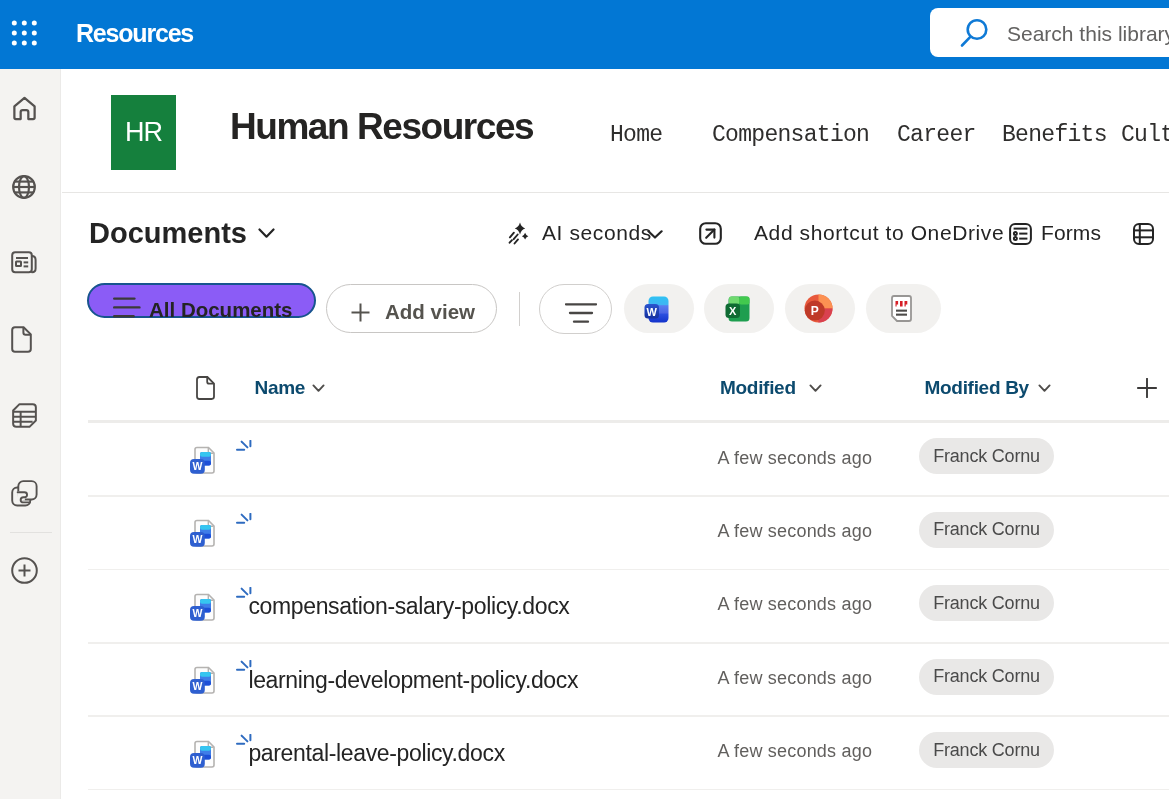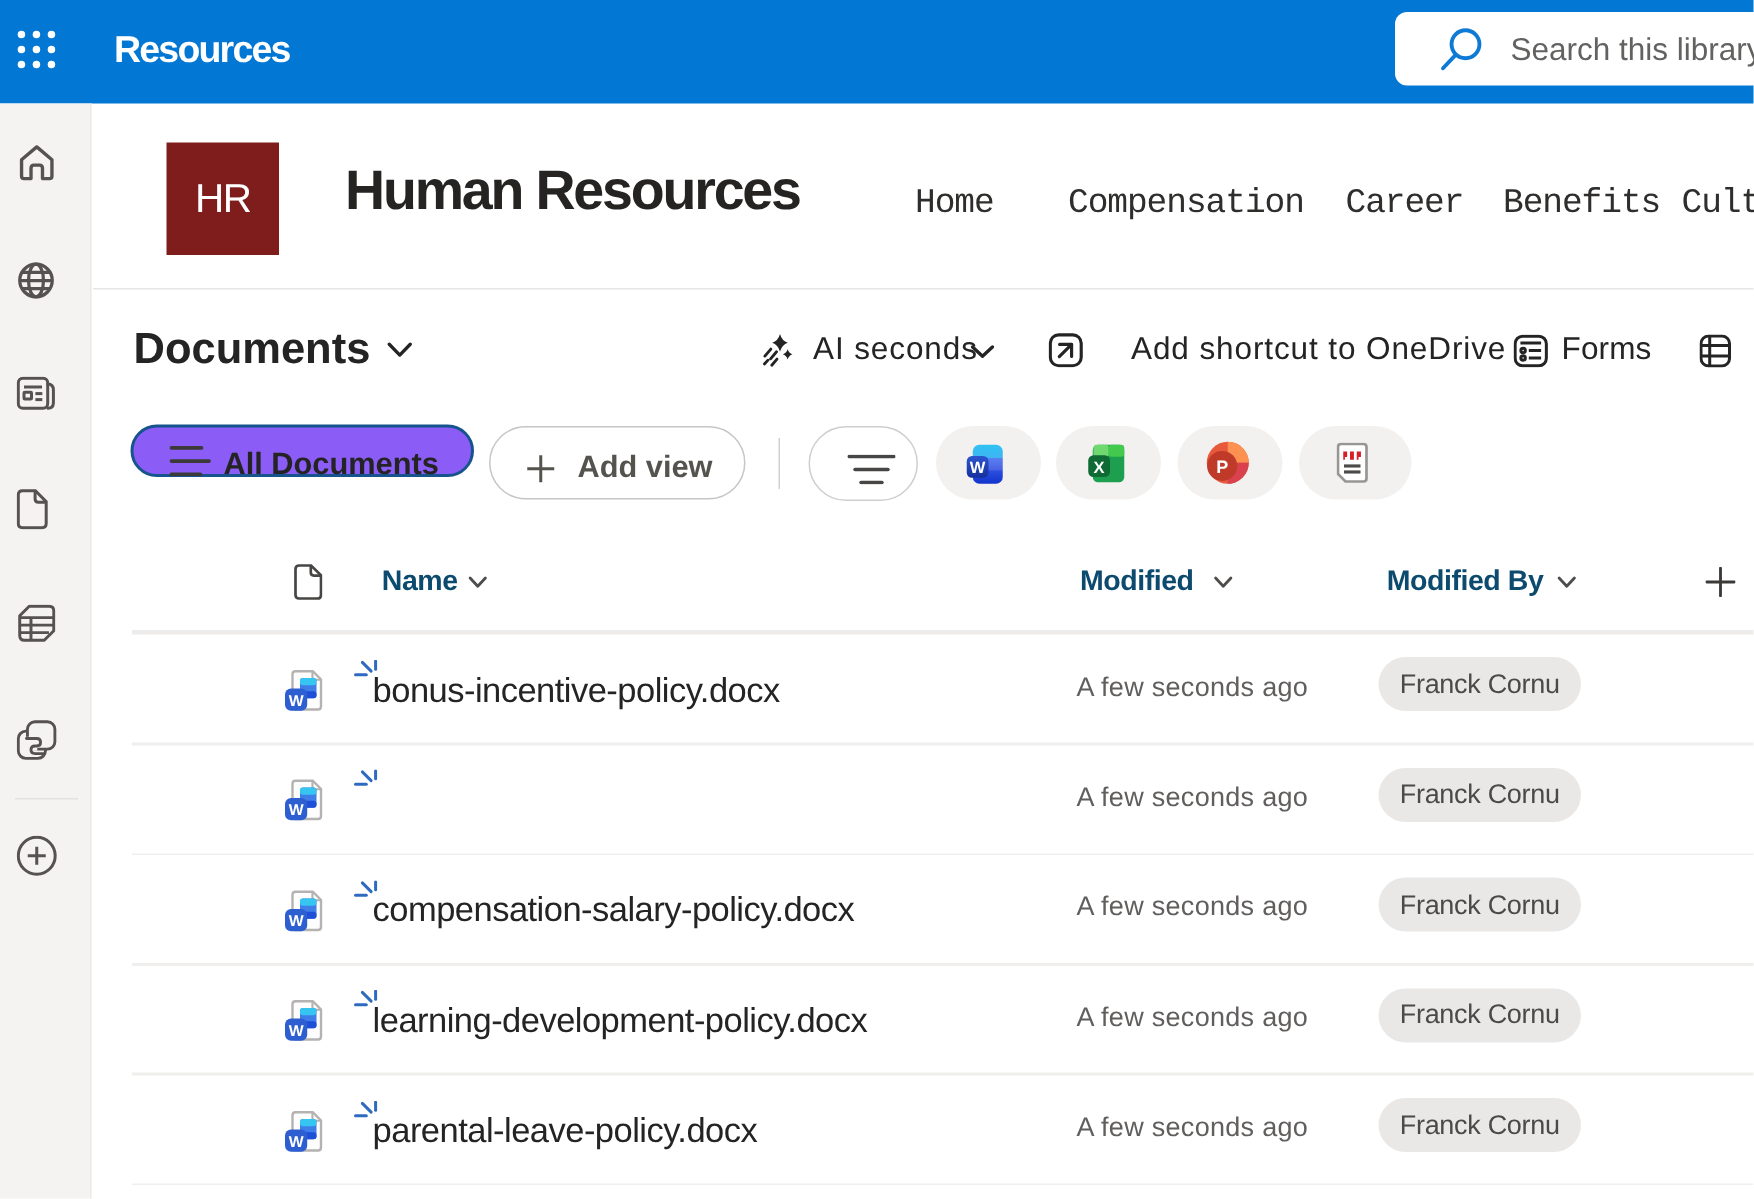--- a/index.html
+++ b/index.html
@@ -8,21 +8,21 @@
   .abs { position:absolute; }
   
   #suitebar { position:absolute; left:0; top:0; width:1169px; height:69px; background:#0277d4; }
   #sptext { position:absolute; left:76px; top:19px; color:#fff; font-size:25px; font-weight:bold; letter-spacing:-1.2px; }
   #searchbox { position:absolute; left:930px; top:8px; width:250px; height:49px; background:#fff; border-radius:8px; }
   #searchtext { position:absolute; left:1007px; top:21.5px; font-size:21px; color:#636261; white-space:nowrap; }
   
   #sidebar { position:absolute; left:0; top:69px; width:61px; height:730px; background:#f4f3f1; border-right:1px solid #ebeae8; }
   .sideicon { position:absolute; left:11px; }
   
-  #hrtile { position:absolute; left:111px; top:95px; width:75px; height:75px; background:#7f1d1d; color:#fff; font-size:27px; font-weight:normal; letter-spacing:-1px; display:flex; align-items:center; justify-content:center; }
+  #hrtile { position:absolute; left:111px; top:95px; width:65px; height:75px; background:#15803d; color:#fff; font-size:27px; font-weight:normal; letter-spacing:-1px; display:flex; align-items:center; justify-content:center; }
   #sitetitle { position:absolute; left:230px; top:106px; font-size:37px; font-weight:bold; color:#252423; letter-spacing:-1.45px; }
   .navitem { position:absolute; top:122px; font-size:23px; color:#2f2e2d; letter-spacing:-0.7px; white-space:nowrap;font-family:Liberation Mono, monospace; }
   #headerline { position:absolute; left:62px; top:192px; width:1107px; height:1px; background:#e7e6e4; }
   
   #doctitle { position:absolute; left:89px; top:217px; font-size:29px; font-weight:bold; color:#242424;text-align:center; }
   .cmdtext { position:absolute; top:220.5px; font-size:21px; color:#242424; letter-spacing:0.6px; white-space:nowrap; }
   
   .pill { position:absolute; top:284px; height:49px; border-radius:25px; }
   #pill-alldocs { left:87px; top:283px; width:229px; height:35px; border:2.5px solid #17548e; background:#8b5cf6; }
   #alldocs-label { position:absolute; left:60px; top:13.2px; font-size:20.5px; font-weight:bold; color:#242424; letter-spacing:0px; }
@@ -267,21 +267,20 @@
     <rect x="11" y="6" width="11" height="4.8" rx="2" fill="#36c5f0"></rect>
     <rect x="11" y="14.8" width="11" height="4.7" rx="2" fill="#1d4fd7"></rect>
     <rect x="1" y="13" width="14.8" height="14.8" rx="4" fill="#2e5fd0"></rect>
     <text x="8.4" y="24.4" font-size="10.5" font-weight="bold" fill="#fff" text-anchor="middle" font-family="Liberation Sans">W</text>
   </svg>
   <svg class="abs" style="left:174px;top:16.5px" width="17" height="12" viewBox="0 0 17 12" fill="none" stroke="#2e6bc0" stroke-width="2" stroke-linecap="round">
     <line x1="1" y1="9.8" x2="8.2" y2="9.8"></line>
     <line x1="5.6" y1="1.6" x2="11.4" y2="7.4"></line>
     <line x1="14.4" y1="0.8" x2="14.4" y2="6.2"></line>
   </svg>
-  <div class="fname">bonus-incentive-policy.docx</div>
   <div class="moddate">A few seconds ago</div>
   <div class="mpill">Franck Cornu</div>
   <div class="rowline"></div>
 </div>
 <div class="row" style="top:496.79999999999995px">
   <svg class="abs" style="left:127px;top:22.5px" width="27" height="29" viewBox="0 0 27 29">
     <path d="M8 1.5 L19.5 1.5 L25 7 L25 25 Q25 27 23 27 L8 27 Q6 27 6 25 L6 3.5 Q6 1.5 8 1.5 Z" fill="#fdfdfd" stroke="#b5b3b1" stroke-width="1.6"></path>
     <path d="M19.3 1.8 L19.3 5.4 Q19.3 7.2 21.1 7.2 L24.6 7.2" fill="none" stroke="#b5b3b1" stroke-width="1.4"></path>
     <rect x="11" y="6" width="11" height="13.5" rx="2" fill="#3f7de8"></rect>
     <rect x="11" y="6" width="11" height="4.8" rx="2" fill="#36c5f0"></rect>

